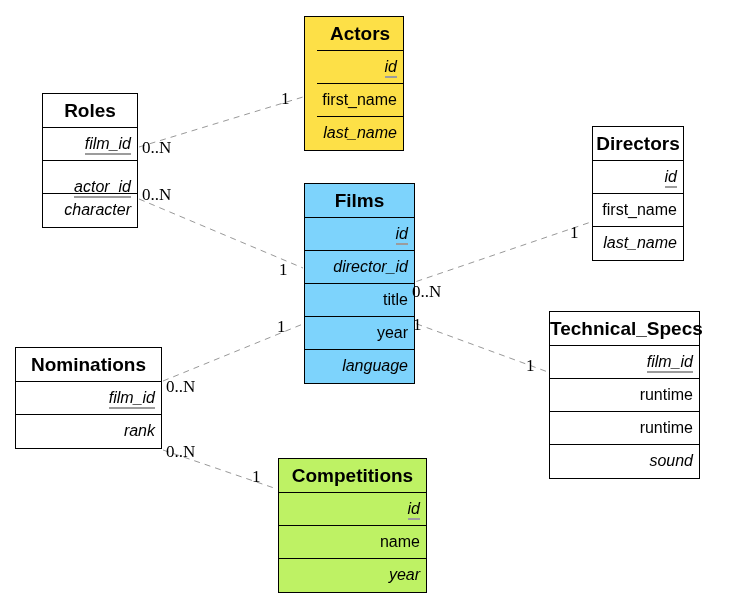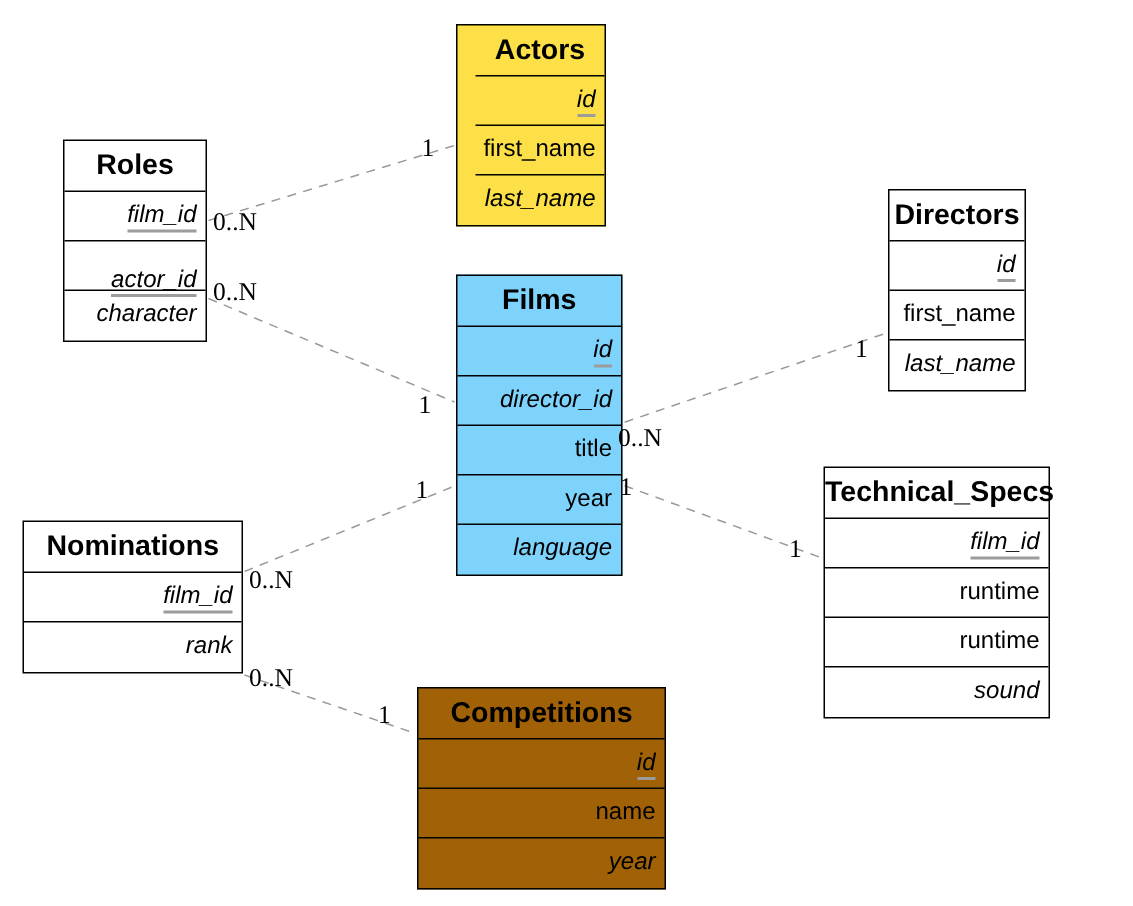--- a/index.html
+++ b/index.html
@@ -94,21 +94,21 @@
         <div class="erow"><span class="fld pk fk" style="border-bottom-color: rgb(156, 156, 156);">film_id</span></div>
         <div class="erow"><span class="fld">runtime</span></div>
         <div class="erow"><span class="fld">runtime</span></div>
         <div class="erow last"><span class="fld">sound</span></div>
       </div>
       <div class="etable" style="left: 15px; top: 347px; width: 147px; background: rgb(255, 255, 255); border-color: rgb(0, 0, 0);">
         <div class="ehead">Nominations</div>
         <div class="erow"><span class="fld pk fk" style="border-bottom-color: rgb(156, 156, 156);">film_id</span></div>
         <div class="erow last"><span class="fld">rank</span></div>
       </div>
-      <div class="etable" style="left: 278px; top: 458px; width: 166px; background: #a16207; border-color: rgb(0, 0, 0);">
+      <div class="etable" style="left: 278px; top: 458px; width: 149px; background: #bef264; border-color: rgb(0, 0, 0);">
         <div class="ehead">Competitions</div>
         <div class="erow"><span class="fld pk" style="border-bottom-color: rgb(156, 156, 156);">id</span></div>
         <div class="erow"><span class="fld">name</span></div>
         <div class="erow last"><span class="fld">year</span></div>
       </div>
     </div>
   <div id="labels-layer">
       <span class="card-label" style="left: 142px; top: 139px;">0..N</span>
       <span class="card-label" style="left: 281px; top: 90px;">1</span>
       <span class="card-label" style="left: 142px; top: 186px;">0..N</span>

